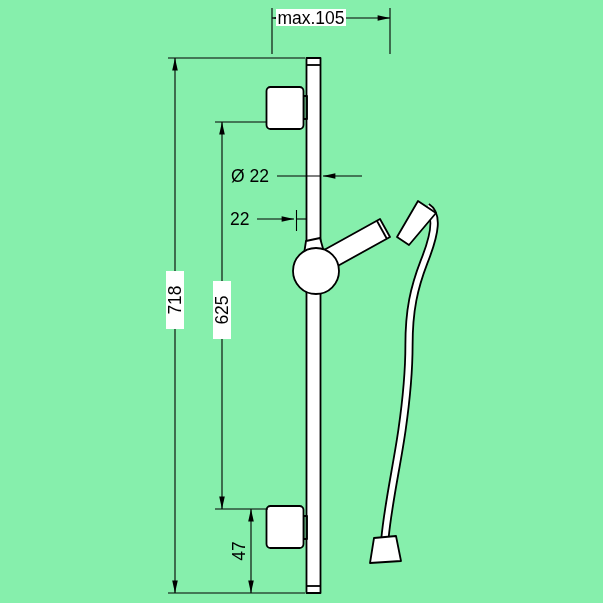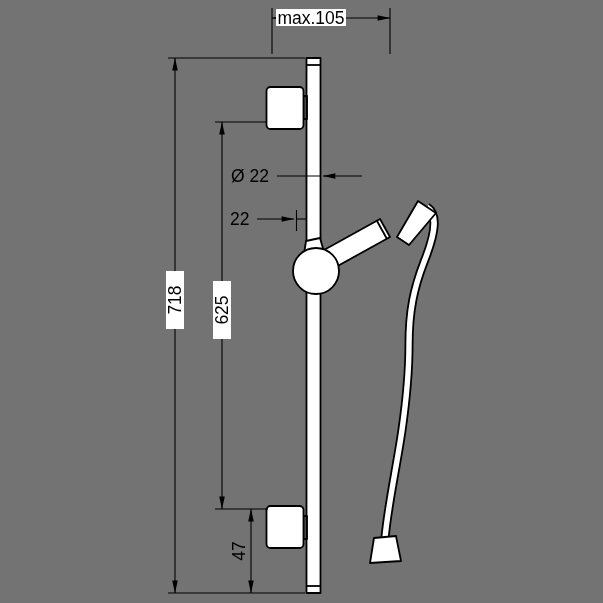--- a/index.html
+++ b/index.html
@@ -8,21 +8,21 @@
     background: #ffffff;
     width: 603px;
     height: 603px;
     overflow: hidden;
     font-family: "Liberation Sans", "DejaVu Sans", sans-serif;
   }
   #canvas {
     width: 603px;
     height: 603px;
     position: relative;
-    background: #737373;
+    background: #86efac;
   }
   svg { display: block; }
 
   
   .draw path, .draw rect, .draw line, .draw polygon, .draw circle {
     stroke: #000000;
     stroke-width: 1.8;
     fill: none;
     stroke-linejoin: round;
     stroke-linecap: butt;

